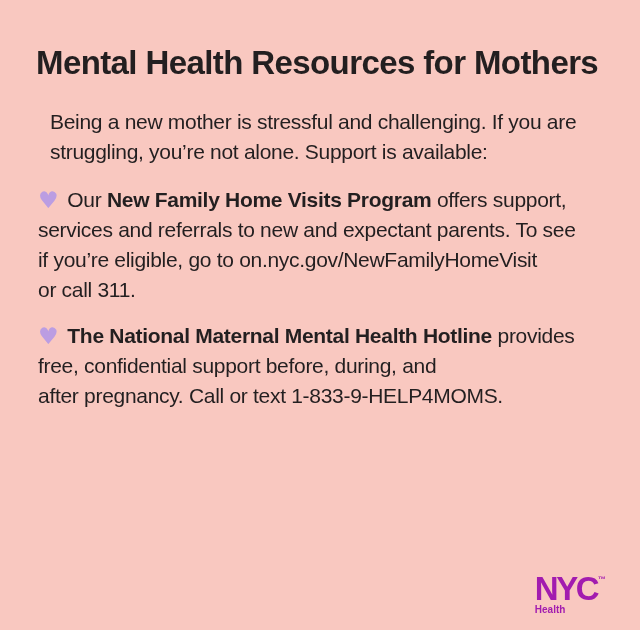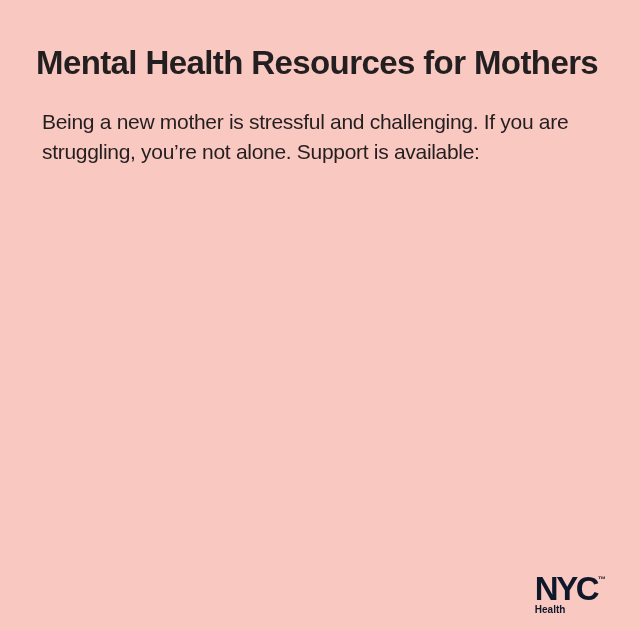--- a/index.html
+++ b/index.html
@@ -26,36 +26,36 @@
     margin-bottom: 25px;
     margin-left: -2px;
   }
   .para {
     font-size: 21px;
     line-height: 30px;
     letter-spacing: -0.3px;
     white-space: pre-line;
     margin-bottom: 16px;
   }
-  .intro { margin-left: 4px; margin-bottom: 18px; }
+  .intro { margin-left: 12px; margin-bottom: 18px; }
   .bold { font-weight: bold; }
   .heart {
     font-family: "DejaVu Sans", sans-serif;
     color: #bb9de2;
     font-size: 23px;
     margin-right: 9px;
     vertical-align: -1px;
     white-space: normal;
   }
   .logo {
     position: absolute;
     right: 34px;
     bottom: 15px;
     text-align: left;
-    color: #0f172a;
+    color: #a21caf;
     line-height: 1;
   }
   .logo-primary {
     font-size: 33px;
     font-weight: bold;
     letter-spacing: -2.5px;
     line-height: 26px;
     display: inline-block;
   }
   .logo-tm {
@@ -76,21 +76,28 @@
 <body>
 
 <div class="poster">
 
   <h1 class="title">Mental Health Resources for Mothers</h1>
 
   <p class="para intro">Being a new mother is stressful and challenging. If you are
 struggling, you’re not alone. Support is available:</p>
 
 
+  <p class="para"><span class="heart">♥</span><span>Our </span><span class="bold">New Family Home Visits Program</span><span> offers support,
+services and referrals to new and expectant parents. To see
+if you’re eligible, go to on.nyc.gov/NewFamilyHomeVisit
+or call 311.</span></p>
 
+  <p class="para"><span class="heart">♥</span><span></span><span class="bold">The National Maternal Mental Health Hotline</span><span> provides
+free, confidential support before, during, and
+after pregnancy. Call or text 1-833-9-HELP4MOMS.</span></p>
 
 
   <div class="logo">
     <div>
       <span class="logo-primary">NYC</span><span class="logo-tm">™</span>
     </div>
     <div class="logo-secondary">Health</div>
   </div>
 
 </div>

